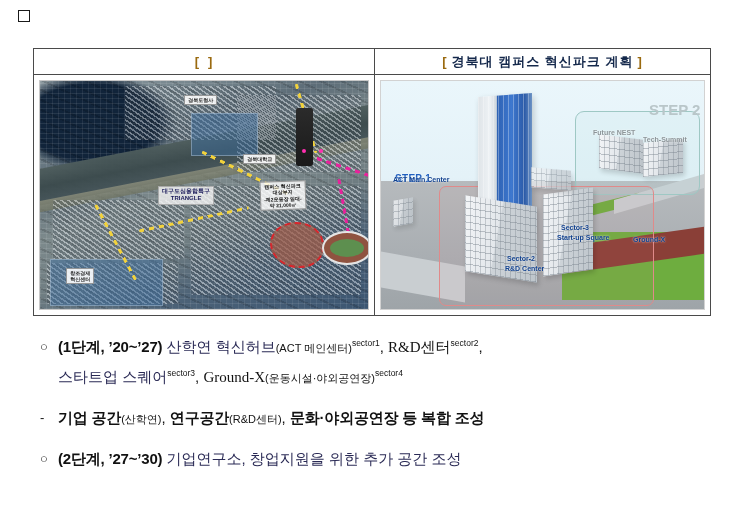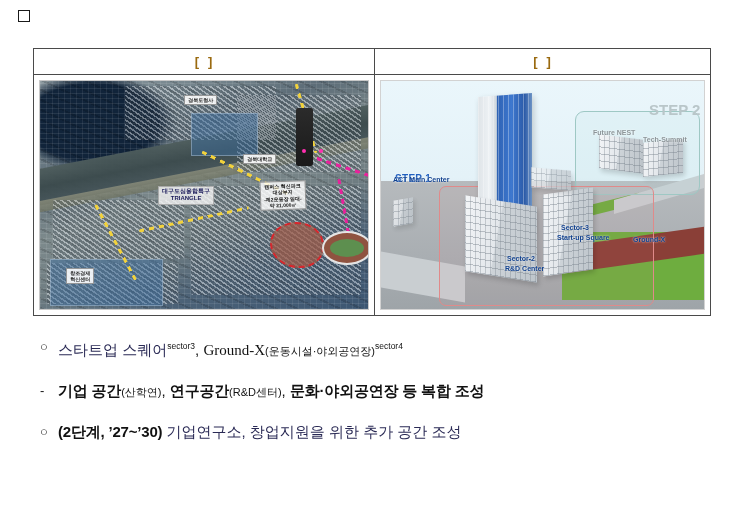--- a/index.html
+++ b/index.html
@@ -346,20 +346,21 @@
 
 <div class="figure-table">
 
   <div class="caption-row">
     <div class="caption-cell left">
       <span class="bracket">[</span>
       <span class="bracket">]</span>
     </div>
     <div class="caption-cell right">
       <span class="bracket">[</span>
+      <span>경북대 캠퍼스 혁신파크 계획</span>
       <span class="bracket">]</span>
     </div>
   </div>
 
   <div class="media-row">
 
     <div class="media-cell left">
       <div class="aerial">
         <div class="river"></div>
         <div class="riverbank"></div>
@@ -436,20 +437,25 @@
     </div>
 
   </div>
 </div>
 
 <div class="body-text">
 
   <div class="bullet-row b1">
     <div class="bullet-mark">○</div>
     <div class="bullet-body">
+      <span class="ln">
+        <span class="phase">(1단계, ’20~’27)</span>
+        <span class="ko">산학연 혁신허브</span><span class="sml">(ACT 메인센터)</span><span class="sup">sector1</span><span>,</span>
+        <span class="serif">R&amp;D센터</span><span class="sup">sector2</span><span>,</span>
+      </span>
       <span class="ln2">
         <span class="ko">스타트업 스퀘어</span><span class="sup">sector3</span><span>,</span>
         <span class="serif">Ground-X</span><span class="sml">(운동시설·야외공연장)</span><span class="sup">sector4</span>
       </span>
     </div>
   </div>
 
   <div class="bullet-row b2">
     <div class="bullet-mark">-</div>
     <div class="bullet-body">

